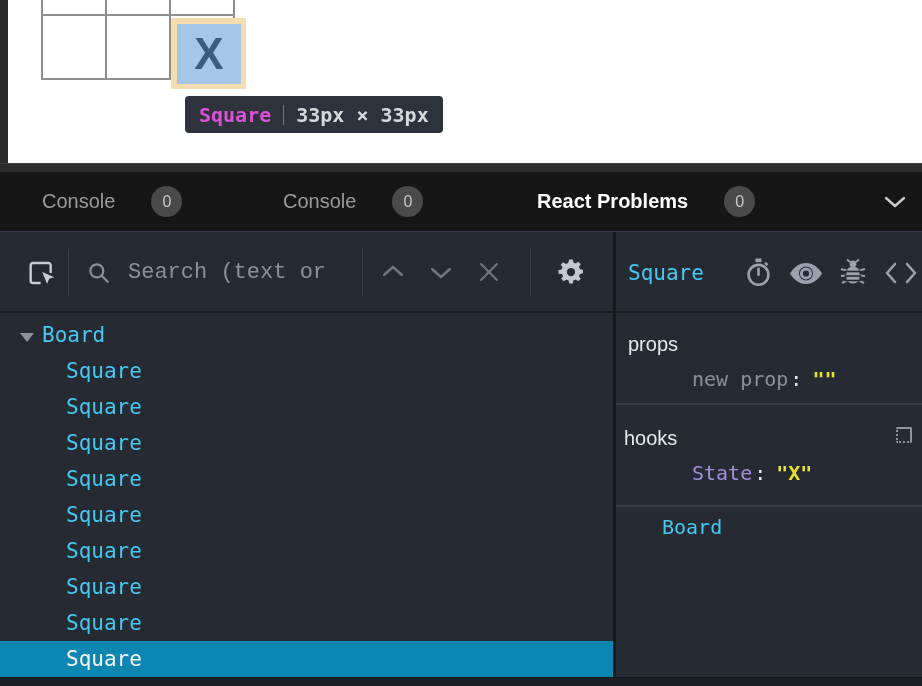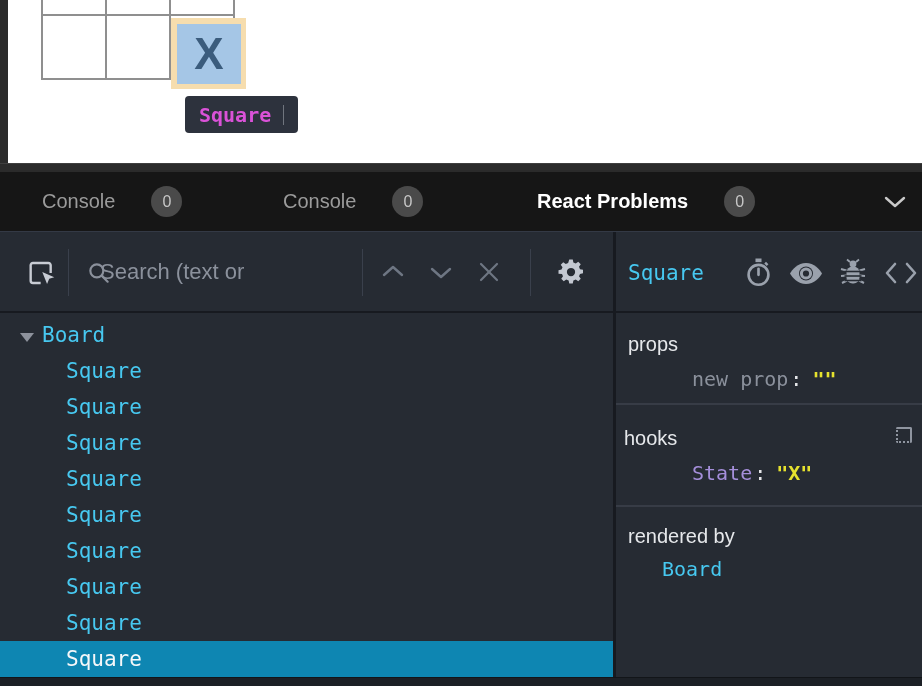--- a/index.html
+++ b/index.html
@@ -29,22 +29,22 @@
   .tab { position:absolute; top:0; height:59px; display:flex; align-items:center; gap:36px; }
   .tab .lbl { font-size:20px; color:#9b9b9b; }
   .tab.active .lbl { color:#ffffff; font-weight:bold; }
   .badge { width:31px; height:31px; border-radius:50%; background:#4a4a4a; color:#c7c7c7;
            font-size:16px; display:flex; align-items:center; justify-content:center; }
 
   
   #panel { position:absolute; left:0; top:231px; width:922px; height:455px; background:#262b33; border-top:1px solid #333945; }
   #toolbar { position:absolute; left:0; top:0; width:922px; height:81px; border-bottom:2px solid #171a20; }
   .tsep { position:absolute; top:17px; width:1px; height:47px; background:#3a404c; }
-  #search-input { position:absolute; left:100px; top:22px; width:235px; height:36px; background:transparent; border:none; outline:none;
-                  font-size:22px; color:#8b919c; font-family:Liberation Sans, sans-serif; }
+  #search-input { position:absolute; left:128px; top:22px; width:235px; height:36px; background:transparent; border:none; outline:none;
+                  font-size:22px; color:#8b919c; font-family:Liberation Mono, monospace; }
   #search-input::placeholder { color:#8b919c; opacity:1; }
   #pane-divider { position:absolute; left:613px; top:0; width:3px; height:455px; background:#171a20; }
 
   #rt-toolbar-name { position:absolute; left:628px; top:0; height:81px; display:flex; align-items:center;
                      color:#47c8f0; font-family:"DejaVu Sans Mono",monospace; font-size:21px; }
   .rt-icon { position:absolute; top:25px; }
 
   
   #tree { position:absolute; left:0; top:81px; width:613px; height:364px; padding-top:4px; overflow:hidden; }
   .trow { height:36px; display:flex; align-items:center; font-family:"DejaVu Sans Mono",monospace; font-size:21px; color:#47c8f0; }
@@ -93,20 +93,21 @@
     </tr>
   </tbody>
     </table>
   <div id="pad-highlight"></div>
   <div id="content-highlight">
     <span>X</span>
   </div>
   <div id="el-tooltip">
     <span class="comp">Square</span>
     <span class="vsep"></span>
+    <span class="dims">33px × 33px</span>
   </div>
   <div id="window-edge"></div>
 </div>
 
 <div id="drawer-divider"></div>
 <div id="tab-bar">
   <div class="tab" style="left:42px">
     <span class="lbl">Console</span>
     <span class="badge">0</span>
   </div>
@@ -238,21 +239,20 @@
     <div class="section" id="sec-hooks">
       <div class="sec-head">hooks</div>
       <div id="parse-hooks-icon"></div>
       <div class="kv">
         <span class="purple">State</span>
           <span class="colon">:</span>
         <span class="yellow">"X"</span>
       </div>
     </div>
     <div class="section" id="sec-rendered">
-      <div class="sec-head">rendered by</div>
       <div class="kv rendered">
         <span>Board</span>
       </div>
     </div>
   </div>
 
   <div id="bottom-strip"></div>
 </div>
 
 </body></html>

